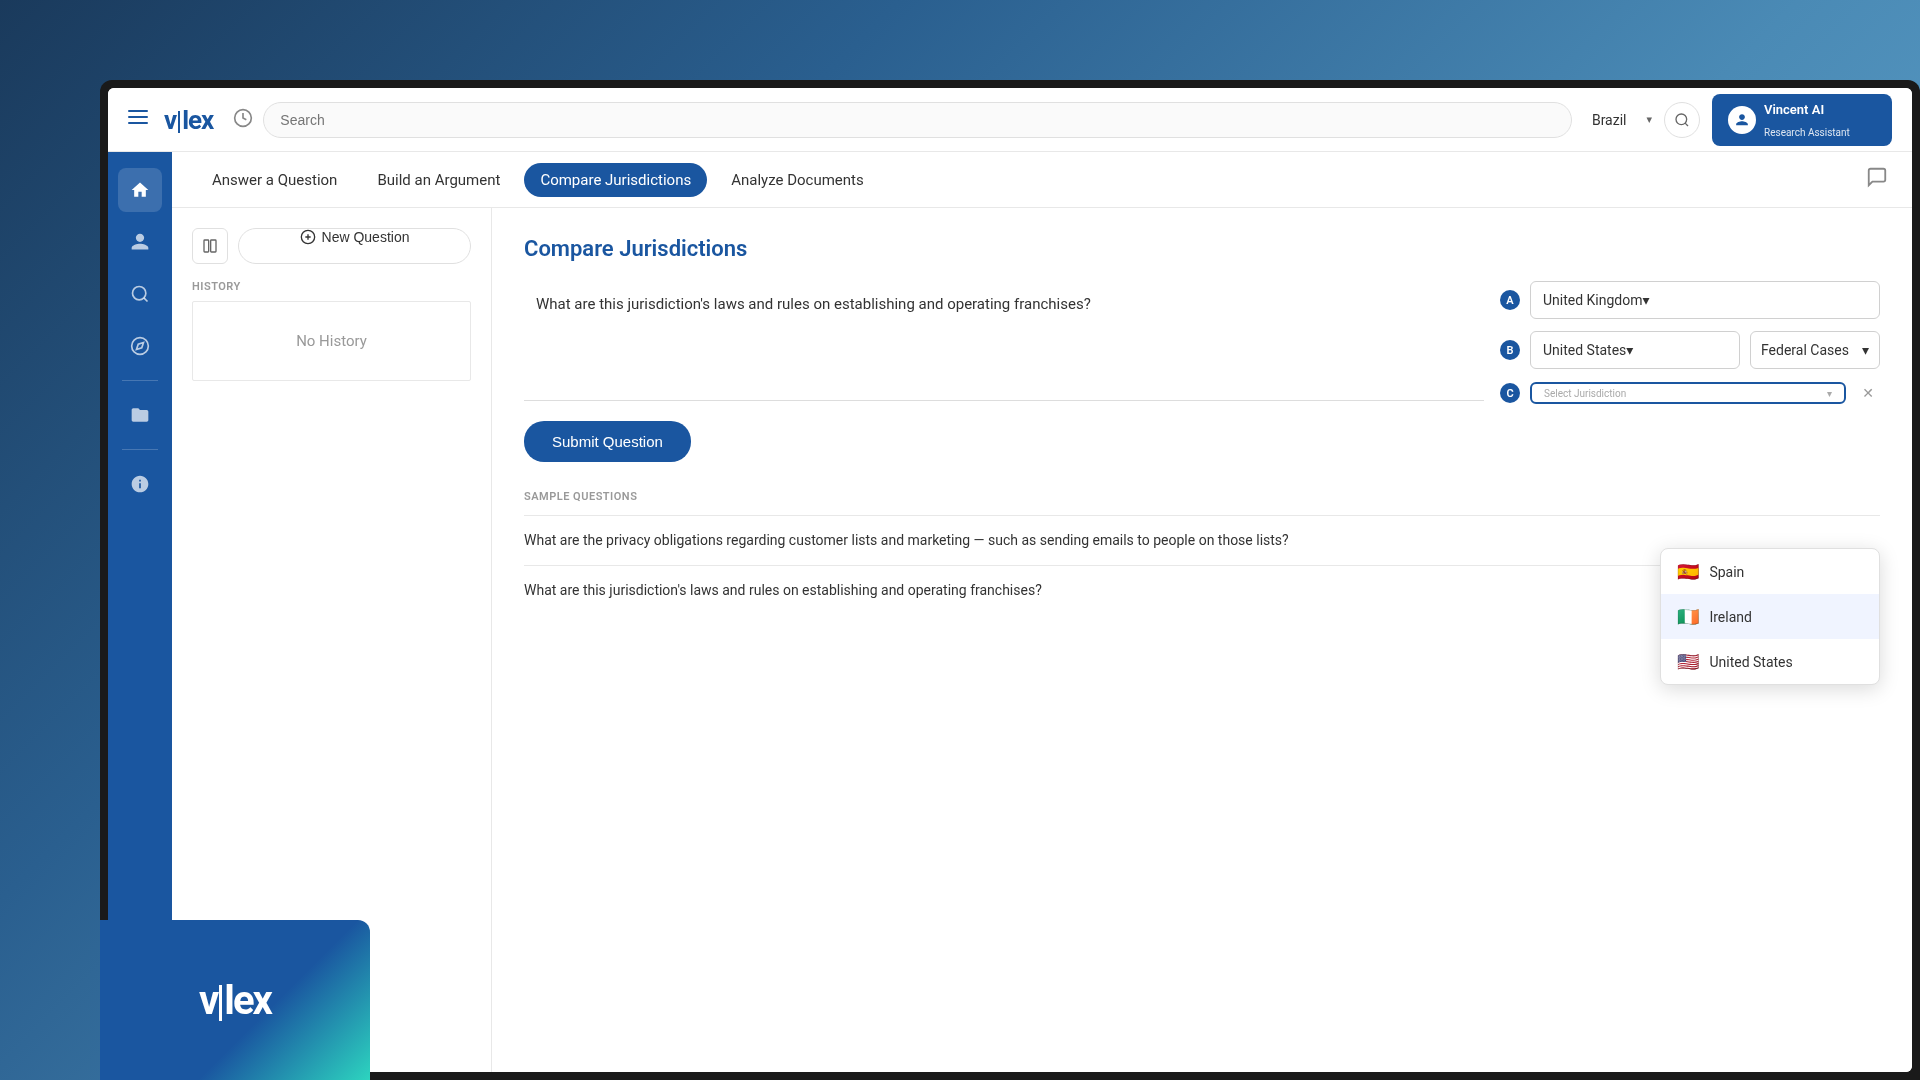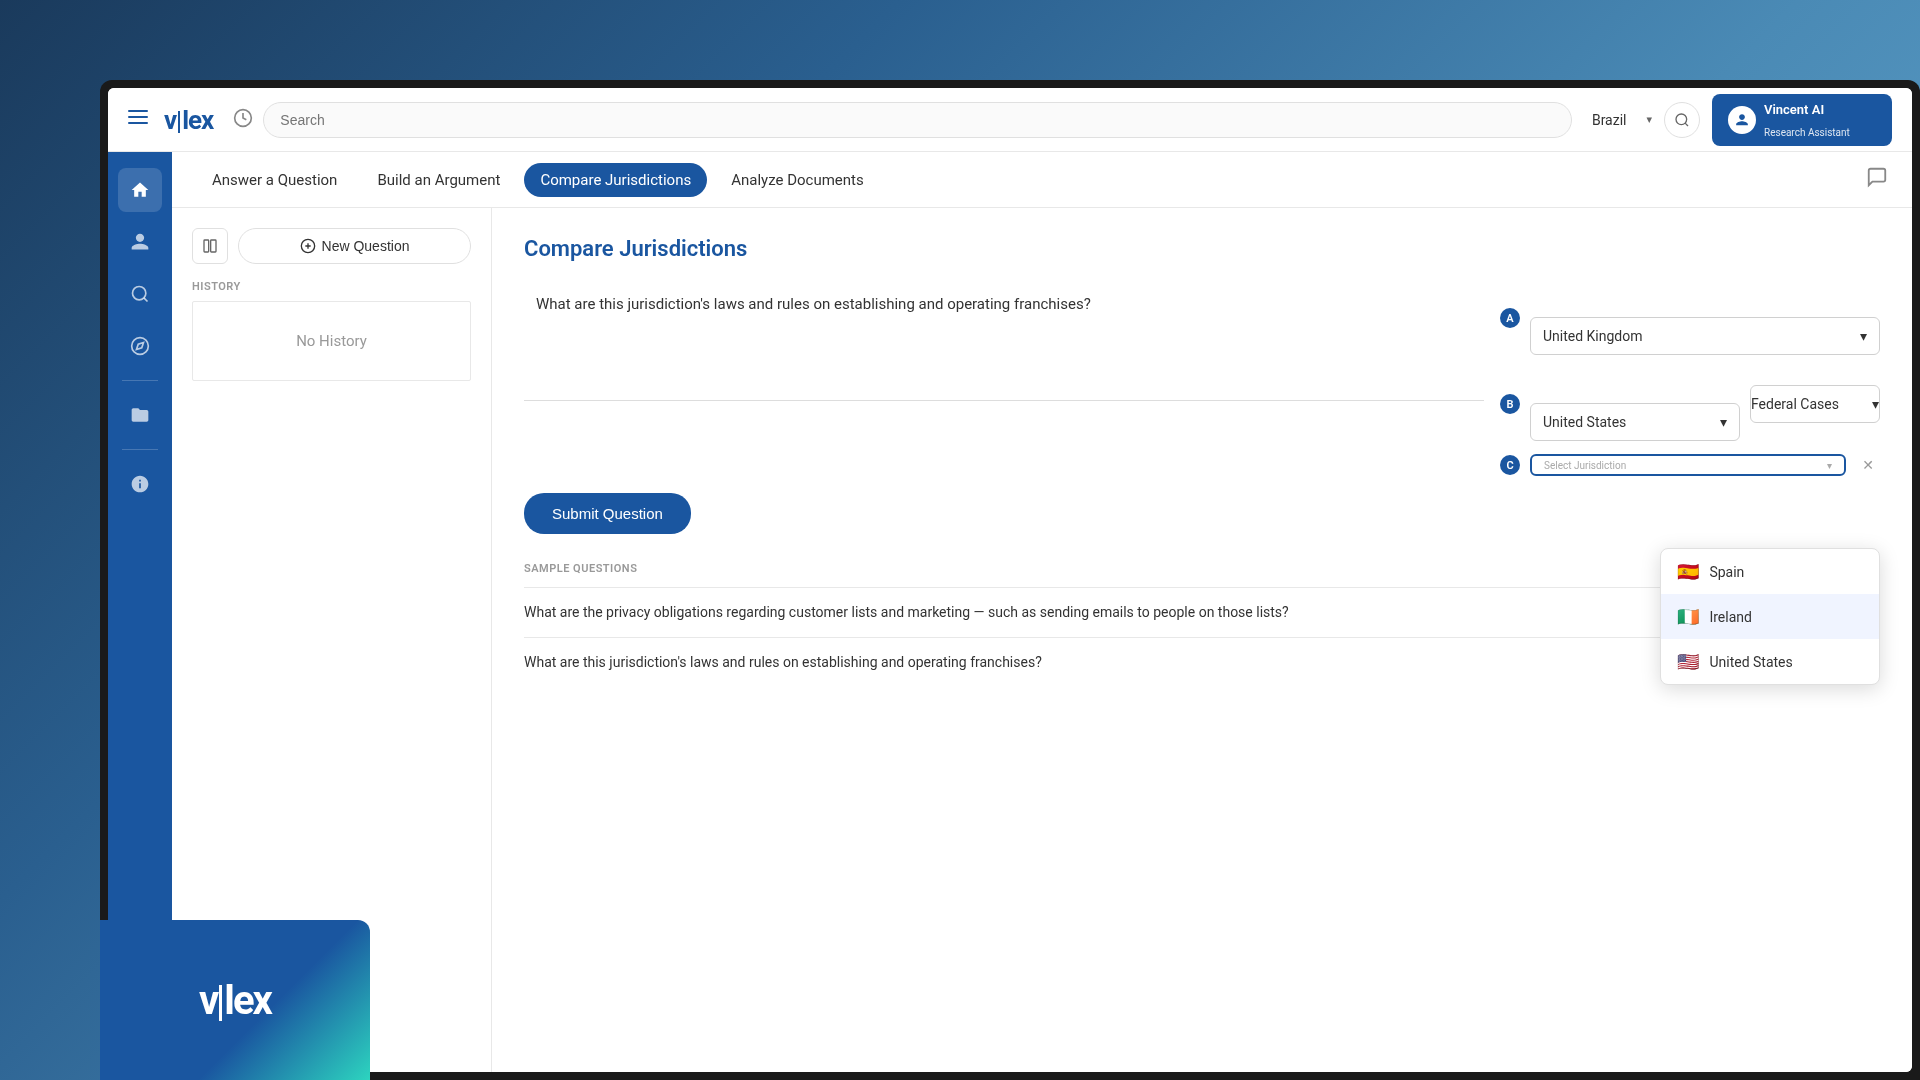--- a/index.html
+++ b/index.html
@@ -279,21 +279,20 @@
     }
 
     .new-question-btn {
       flex: 1;
       height: 36px;
       border: 1px solid #e0e0e0;
       border-radius: 20px;
       background: #fff;
       cursor: pointer;
       display: flex;
-      align-items: center;
       justify-content: center;
       gap: 6px;
       font-size: 14px;
       color: #333;
     }
 
     .history-section {
       display: flex;
       flex-direction: column;
       gap: 8px;
@@ -394,30 +393,29 @@
       height: 38px;
       border: 1px solid #d0d0d0;
       border-radius: 6px;
       padding: 0 12px;
       font-size: 14px;
       color: #333;
       background: #fff;
       cursor: pointer;
       display: flex;
       align-items: center;
-      justify-content: space-between;
-      margin-top: 36px;
+      justify-content: flex-start;
     }
 
     .cases-select {
       width: 130px;
       height: 38px;
       border: 1px solid #d0d0d0;
       border-radius: 6px;
-      padding: 0 0;
+      padding: 0 10px;
       font-size: 14px;
       color: #333;
       background: #fff;
       cursor: pointer;
       display: flex;
       align-items: center;
       justify-content: space-between;
     }
 
     .jurisdiction-c-select {

